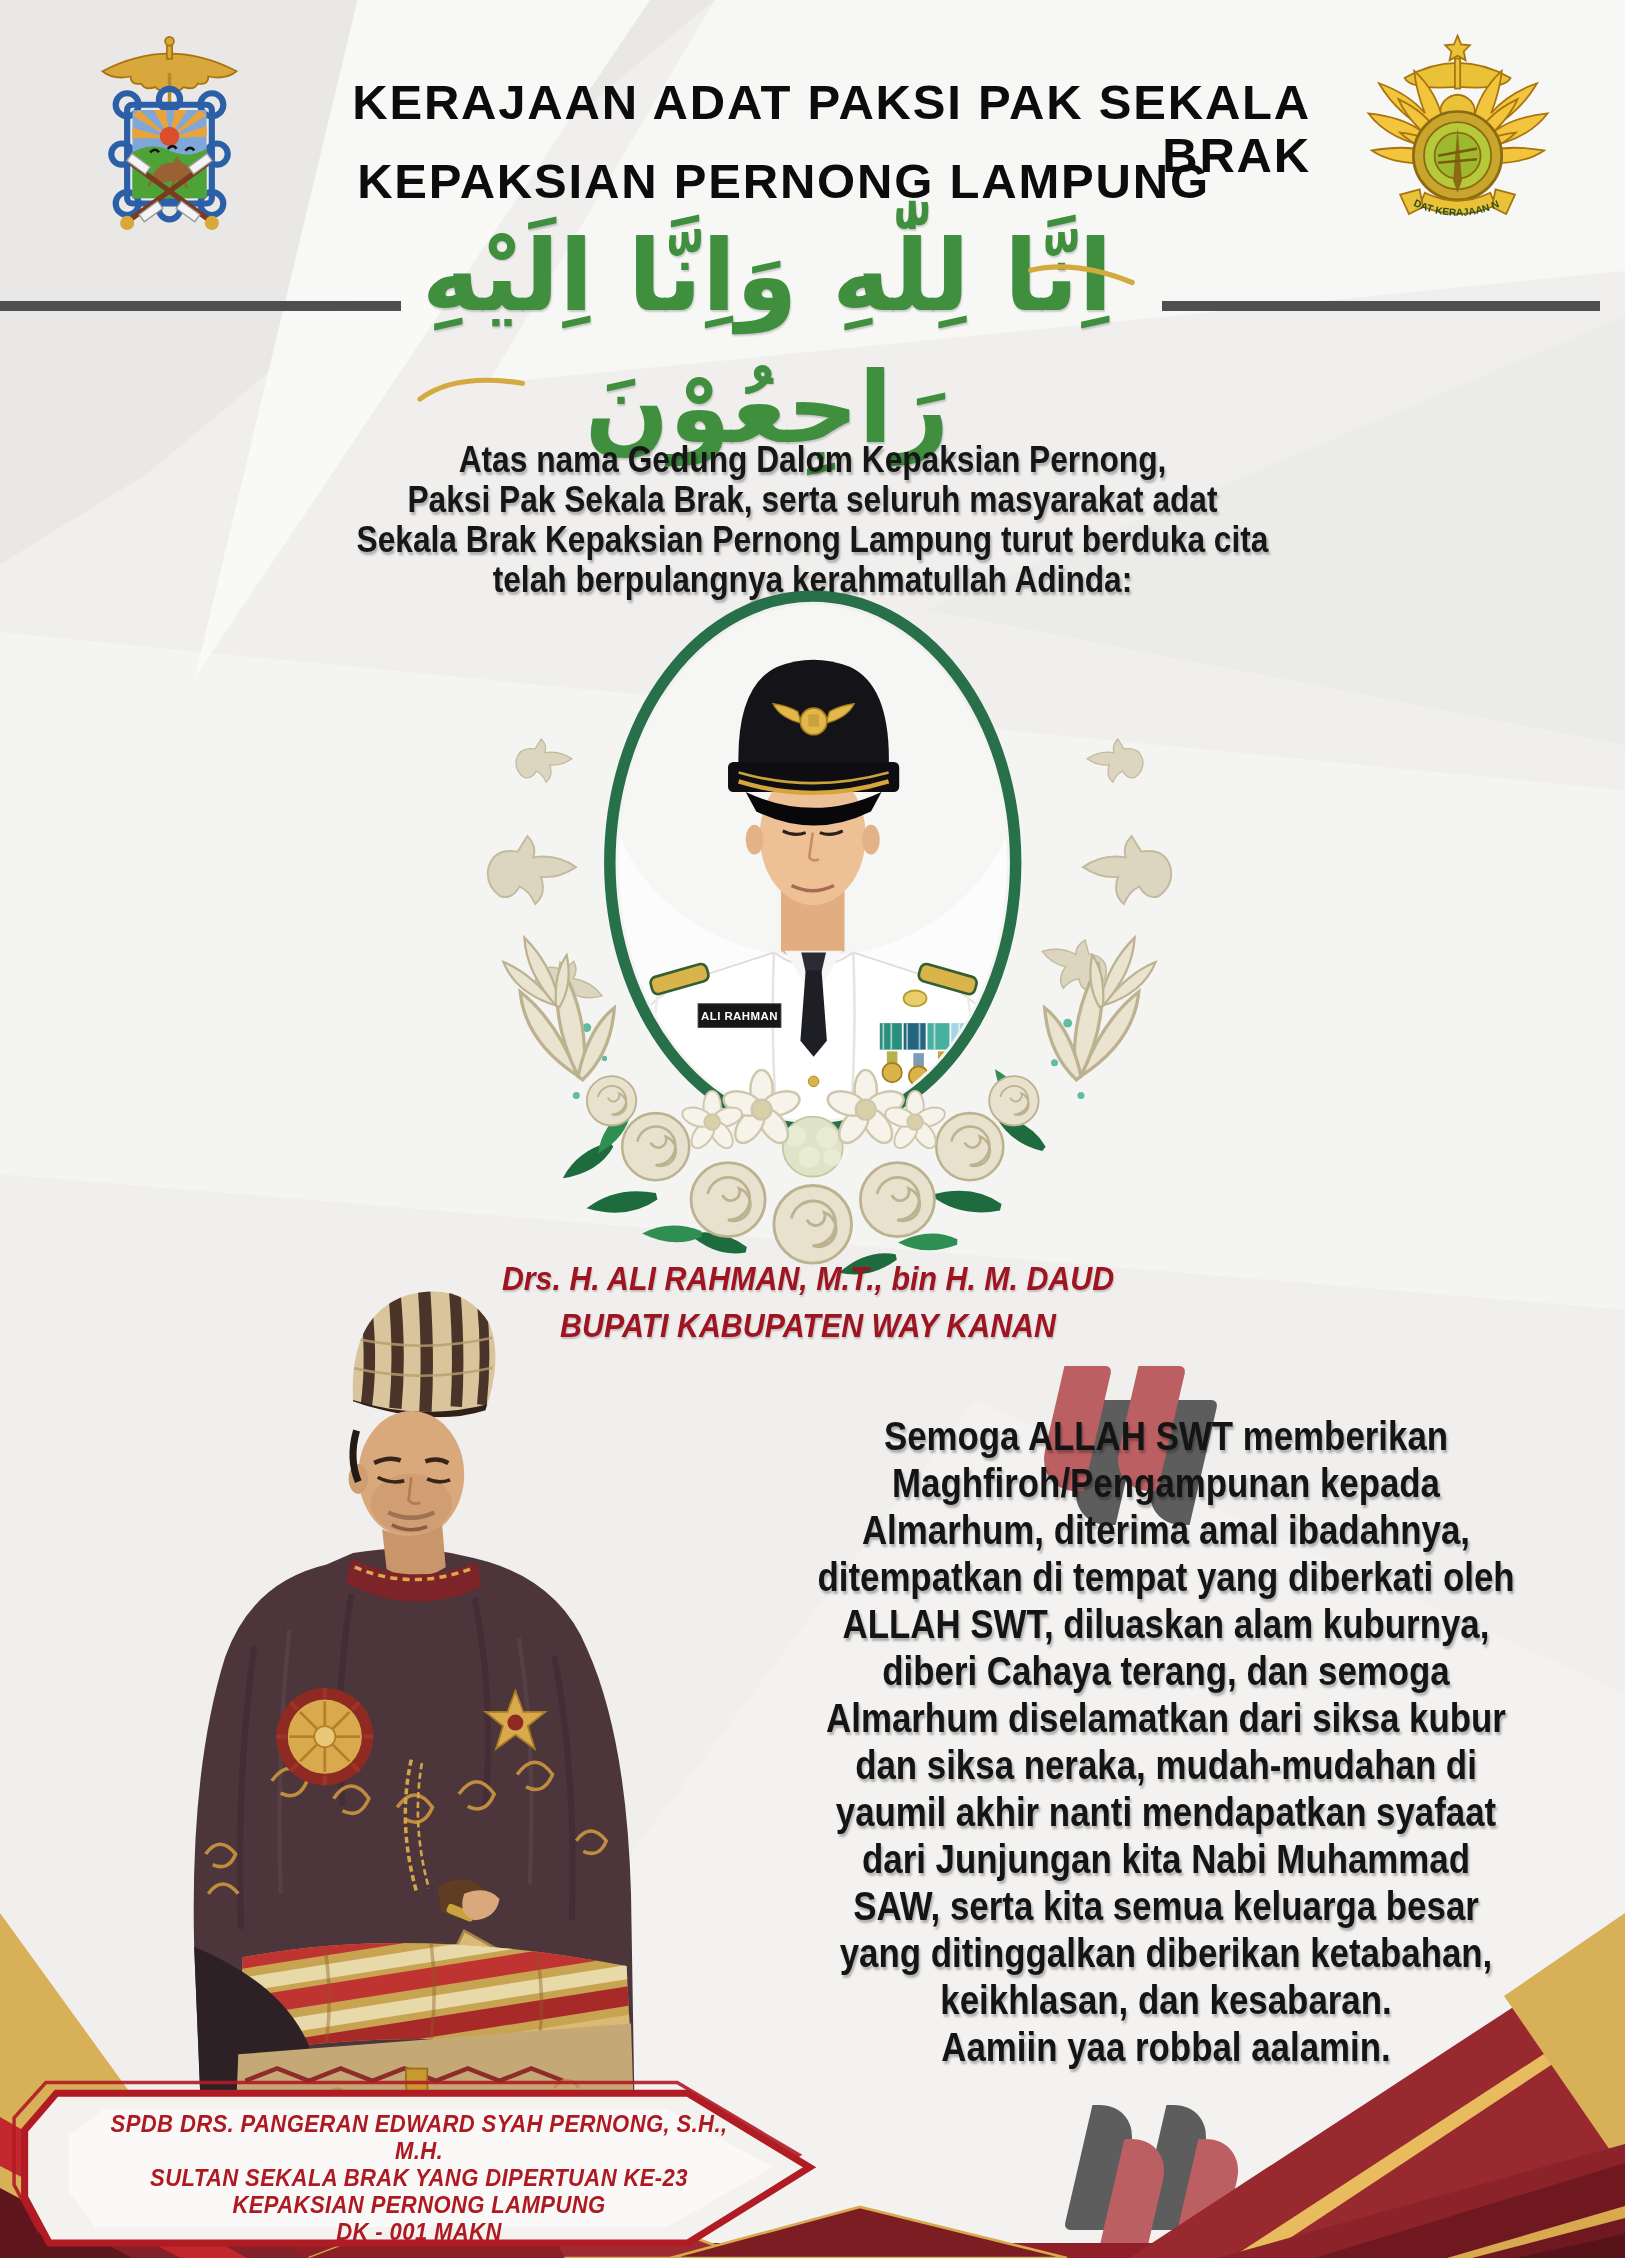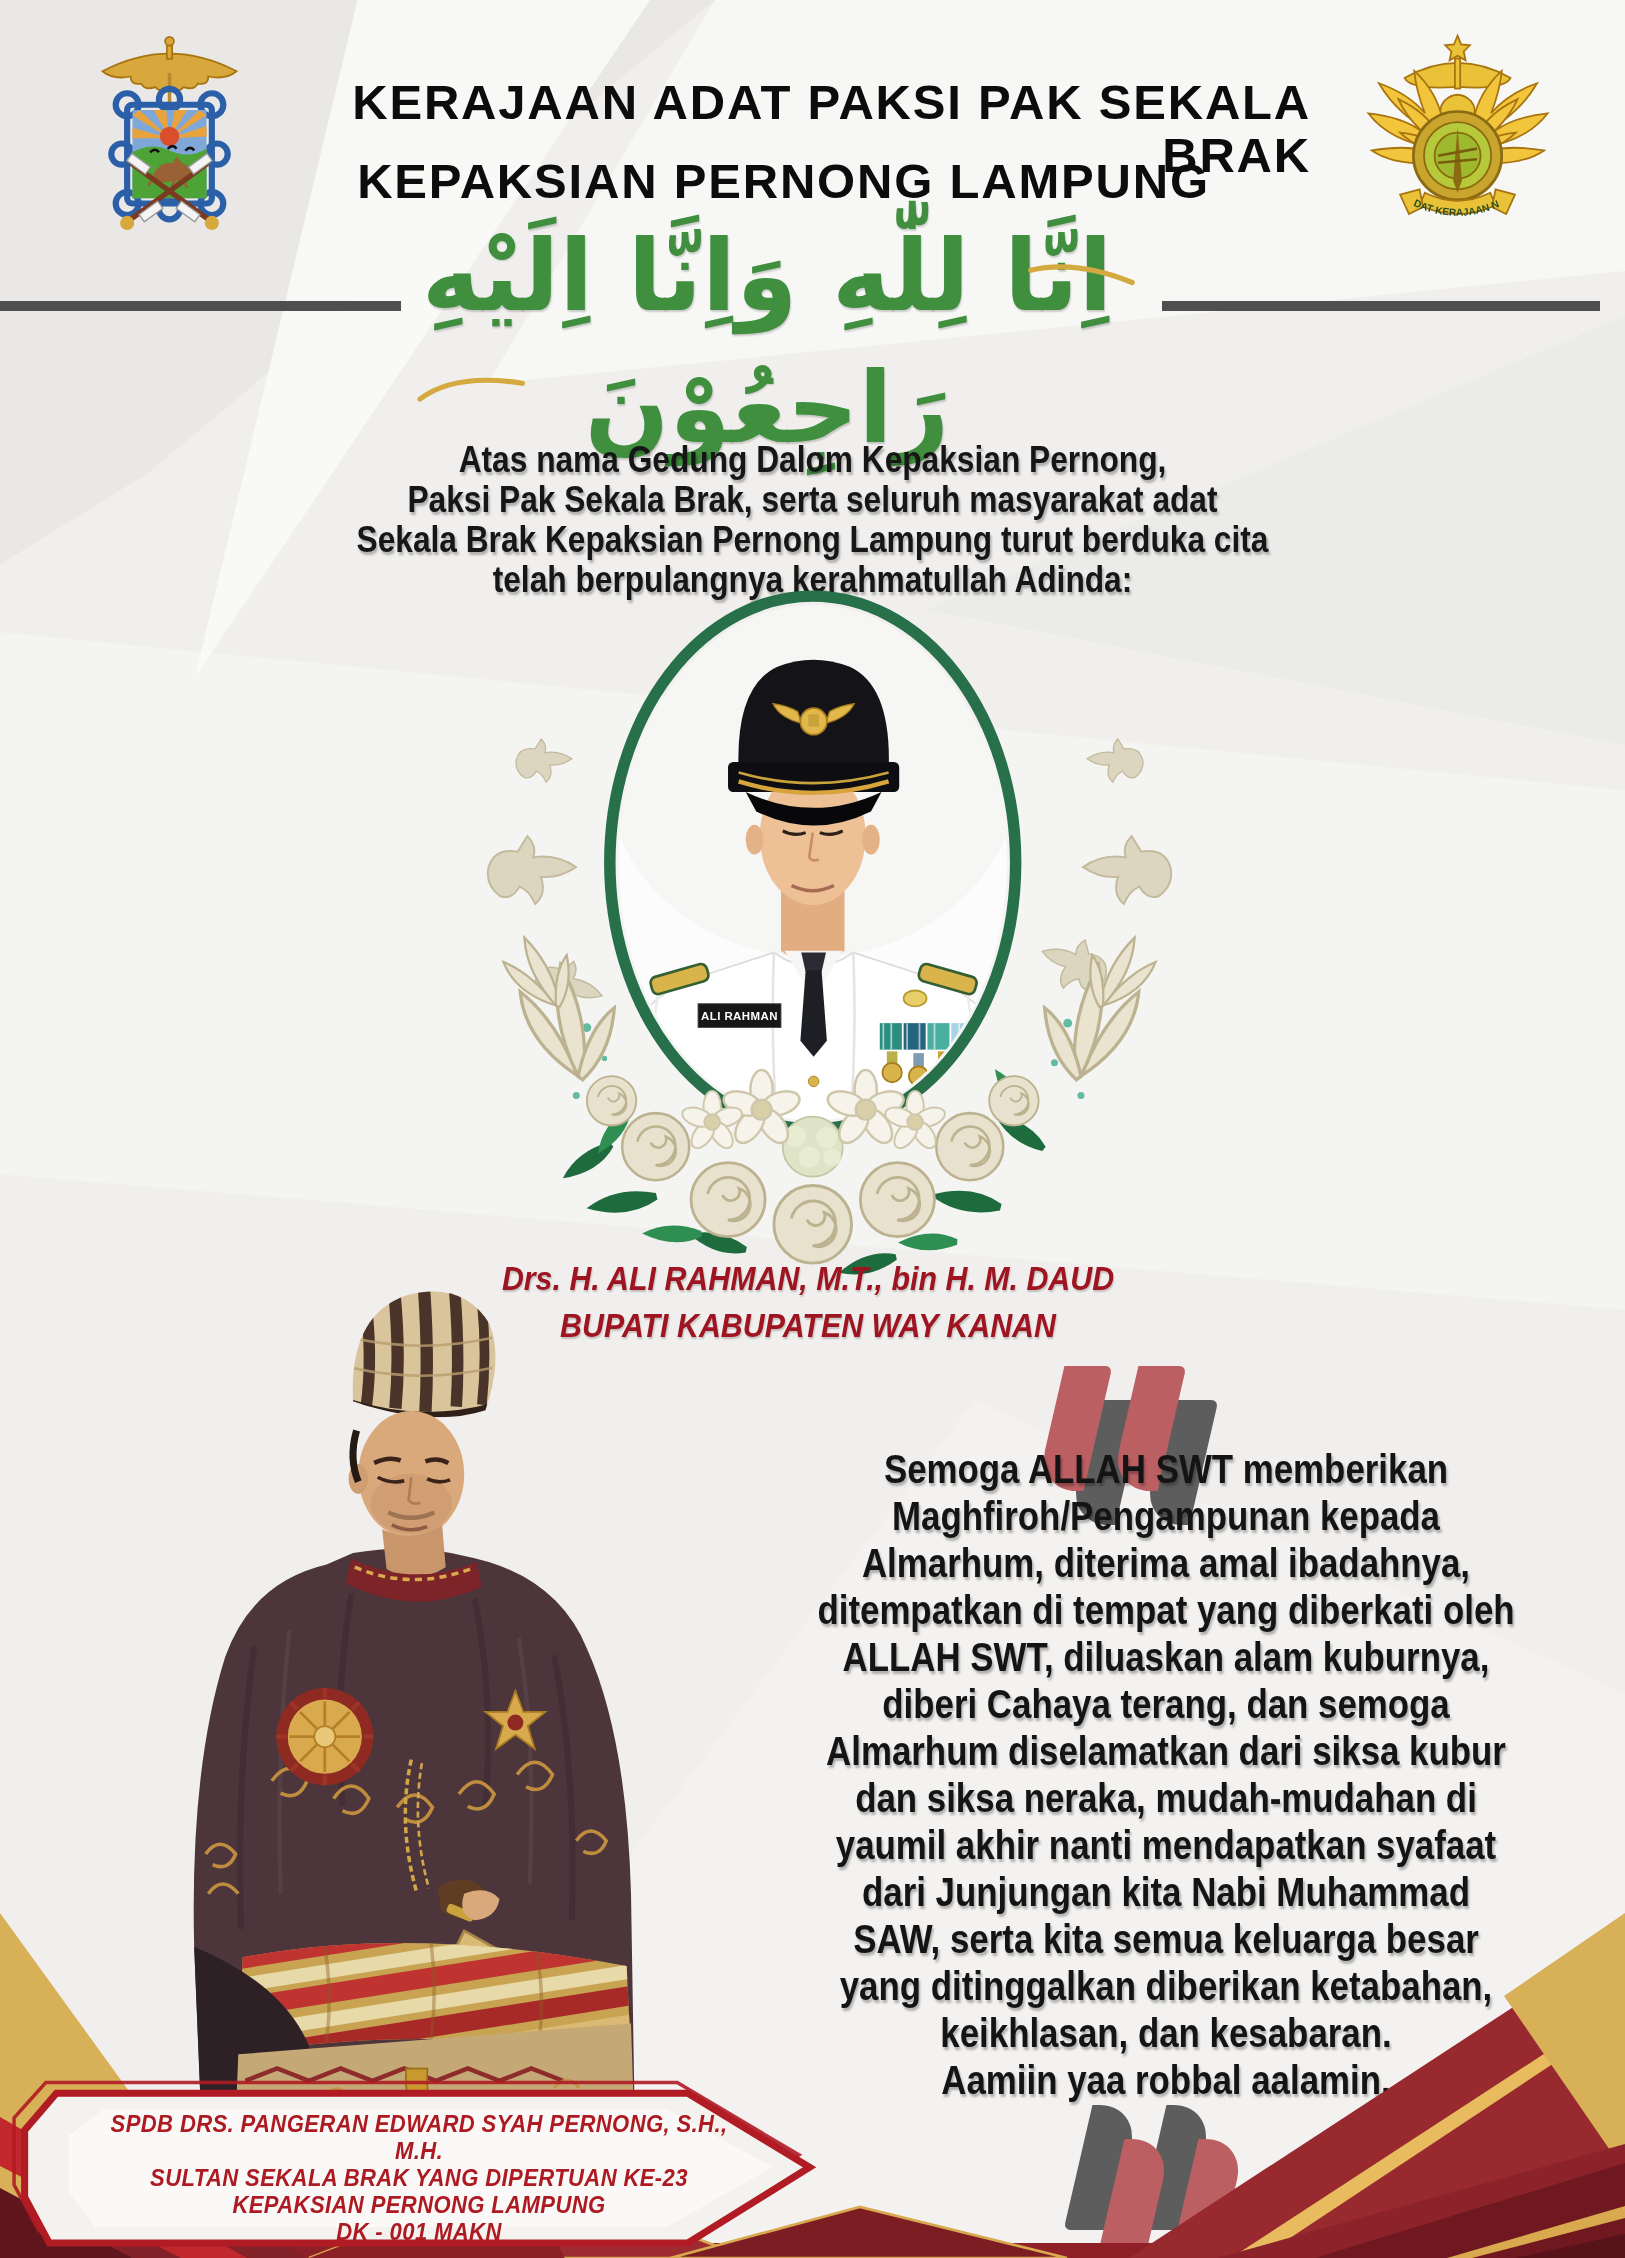--- a/index.html
+++ b/index.html
@@ -44,21 +44,21 @@
   .qgroup{ position:absolute; width:187px; height:159px; z-index:1; }
   .q-open{ left:1050px; top:1366px; }
   .q-close{ left:1045px; top:2105px; transform:rotate(180deg); }
   .qm{ position:absolute; width:48px; height:125px; transform:skewX(-13deg);
     border-bottom-left-radius:41px; border-top-right-radius:7px; }
   .qm.g1{ left:32px; top:34px; background:#5d5d5d; }
   .qm.g2{ left:106px; top:34px; background:#5d5d5d; }
   .qm.r1{ left:0; top:0; background:#bb5f63; }
   .qm.r2{ left:74px; top:0; background:#bb5f63; }
 
-  .quote{ position:absolute; top:1413px; left:725px; width:882px; text-align:center; z-index:3;margin-top:33px;}
+  .quote{ position:absolute; top:1413px; left:725px; width:882px; text-align:center; z-index:3;}
   .qline{ font-size:41px; font-weight:bold; line-height:47px; color:#141414;
     transform:scaleX(.85); transform-origin:center;
     text-shadow:1.8px 2.6px 2.6px rgba(0,0,0,.28); }
 
   
   .dec{ position:absolute; left:0; top:0; width:1625px; height:2258px; z-index:4; }
   .strip{ position:absolute; left:0; top:2243px; width:1625px; height:16px; background:#8f2027; z-index:3;}
   .gl{ clip-path:polygon(0px 1913px,181px 2163px,81px 2258px,0px 2258px); background:#d7b057;}
   .ml{ clip-path:polygon(0px 2022px,304px 2258px,84px 2258px,0px 2110px); background:#832129;}
   .rl{ clip-path:polygon(0px 2117px,247px 2258px,181px 2258px,0px 2166px); background:#c1272d;}

